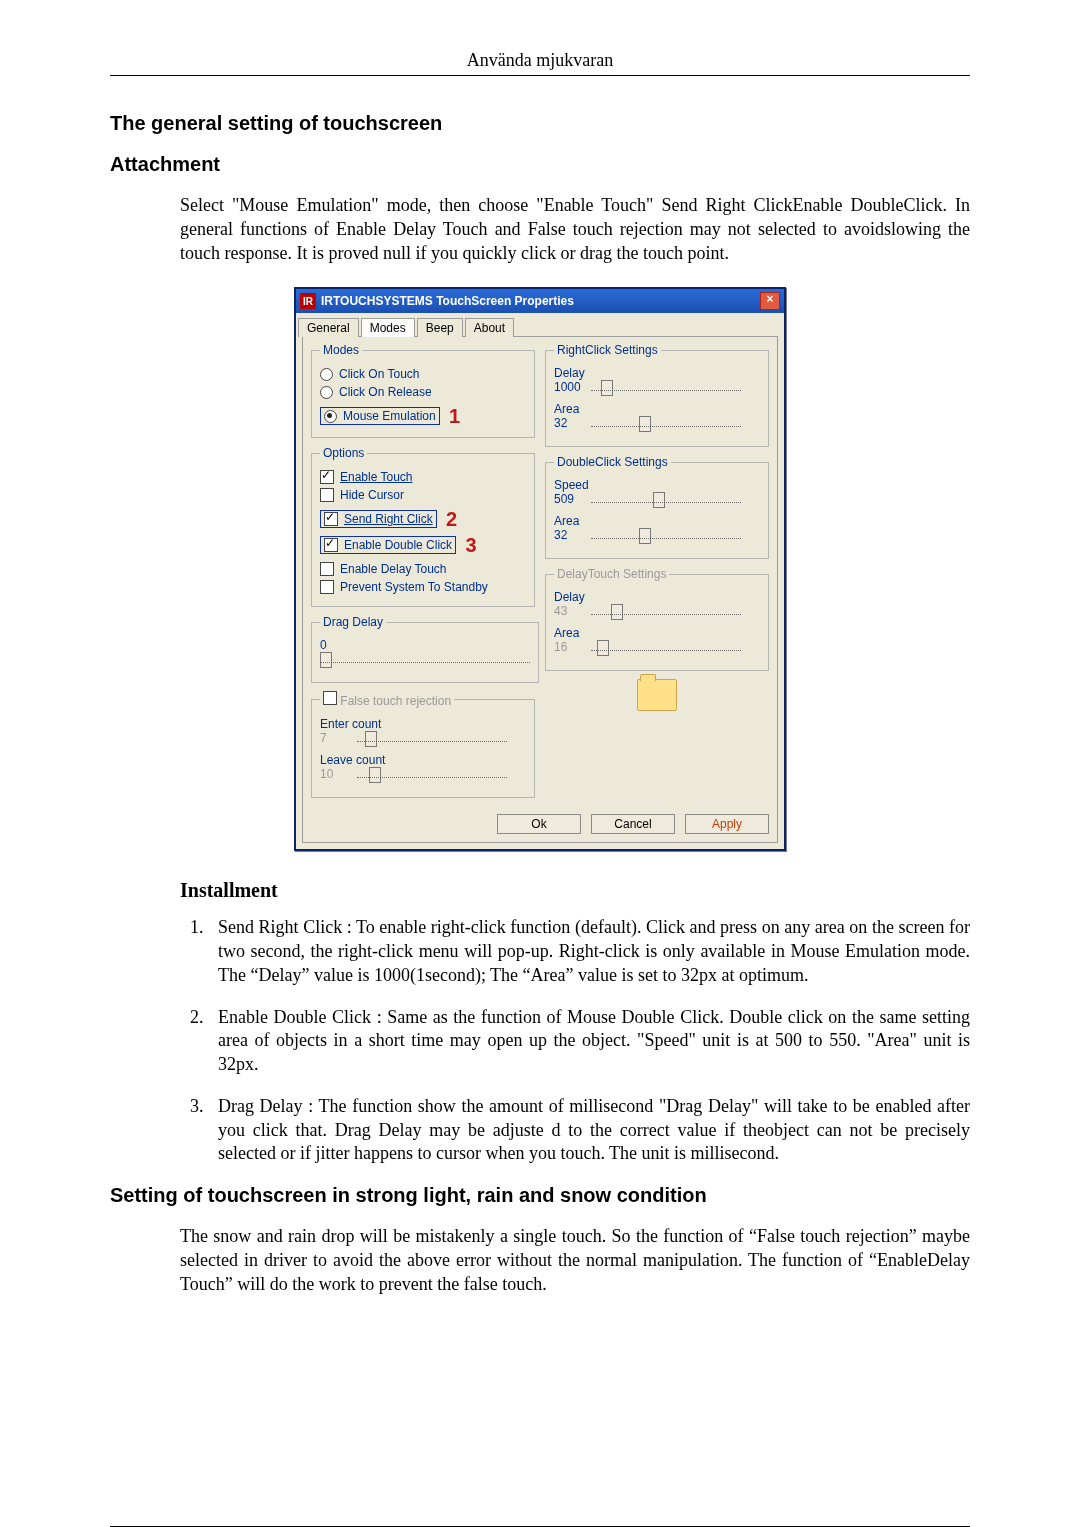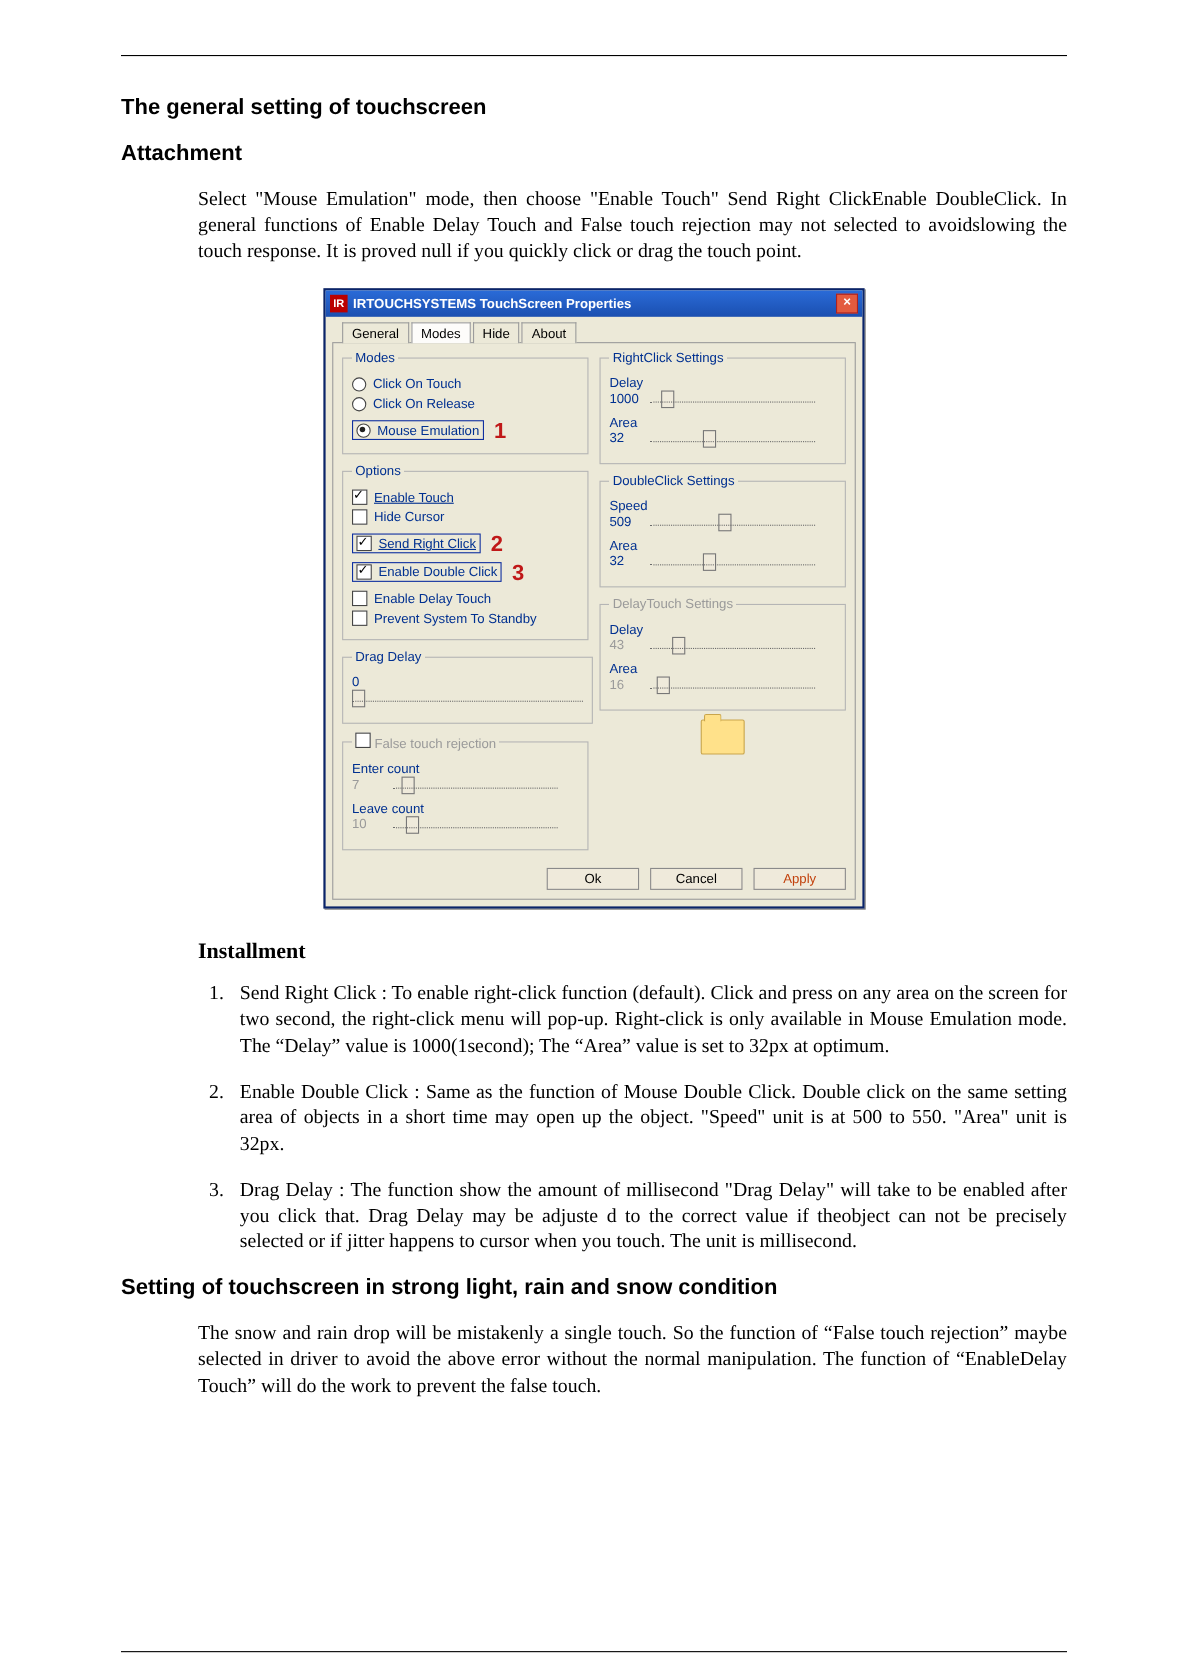--- a/index.html
+++ b/index.html
@@ -100,21 +100,21 @@
     color: #fff;
     font-size: 12px;
     line-height: 12px;
     text-align: center;
     font-weight: bold;
     cursor: pointer;
   }
   .tabstrip {
     display:flex;
     gap:0;
-    padding: 4px 6px 0 15px;
+    padding: 4px 6px 0 2px;
   }
   .tab {
     padding: 2px 8px;
     border: 1px solid #9c9c9c;
     border-bottom: none;
     background: #ece9d8;
     font-size: 12px;
     margin-right: 2px;
     position: relative;
     top: 1px;
@@ -234,38 +234,39 @@
     content:""; position:absolute; top:-6px; left:2px;
     width:14px; height:6px; background:#ffe18a;
     border:1px solid #c9a54c; border-bottom:none;
     border-radius:2px 2px 0 0;
   }
 </style>
 </head>
 <body>
 
 <div class="page">
+  <div class="running-head">Använda mjukvaran</div>
   <hr class="head-rule">
 
   <h2 class="sans">The general setting of touchscreen</h2>
   <h2 class="sans">Attachment</h2>
 
   <div class="body-block">Select "Mouse Emulation" mode, then choose "Enable Touch" Send Right ClickEnable DoubleClick. In general functions of Enable Delay Touch and False touch rejection may not selected to avoidslowing the touch response. It is proved null if you quickly click or drag the touch point.</div>
 
   <div class="figure-wrap">
     <div class="win">
       <div class="titlebar">
         <span class="ticon">IR</span>
         <span class="ttext">IRTOUCHSYSTEMS TouchScreen Properties</span>
         <span class="close-btn">×</span>
       </div>
       <div class="tabstrip">
         <div class="tab">General</div>
         <div class="tab active">Modes</div>
-        <div class="tab">Hide</div>
+        <div class="tab">Beep</div>
         <div class="tab">About</div>
       </div>
       <div class="tab-body">
         <div class="cols">
 
           <div class="col">
             <fieldset class="grp">
               <legend>Modes</legend>
               <div class="opt-row">
                 <span class="radio"></span>

